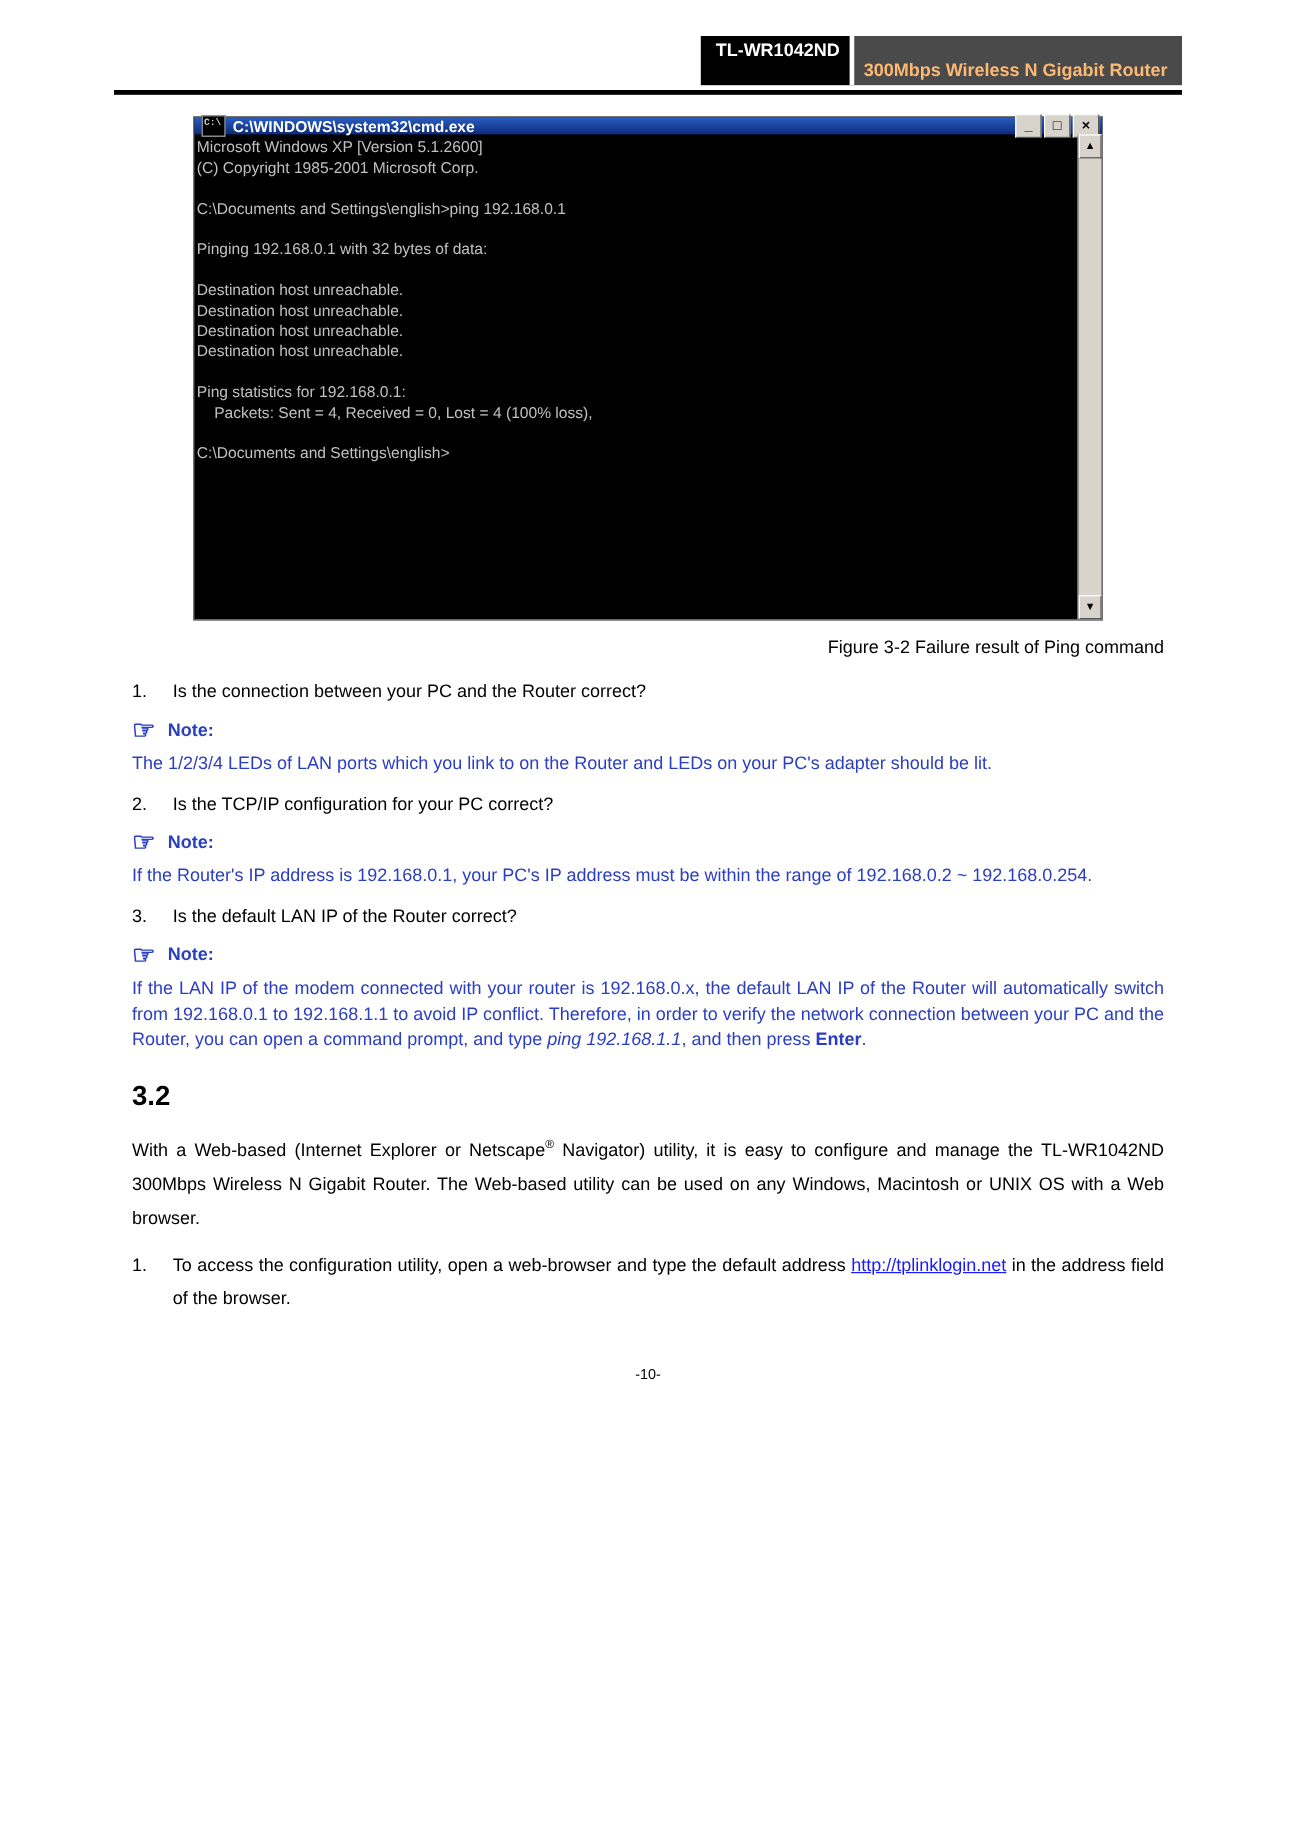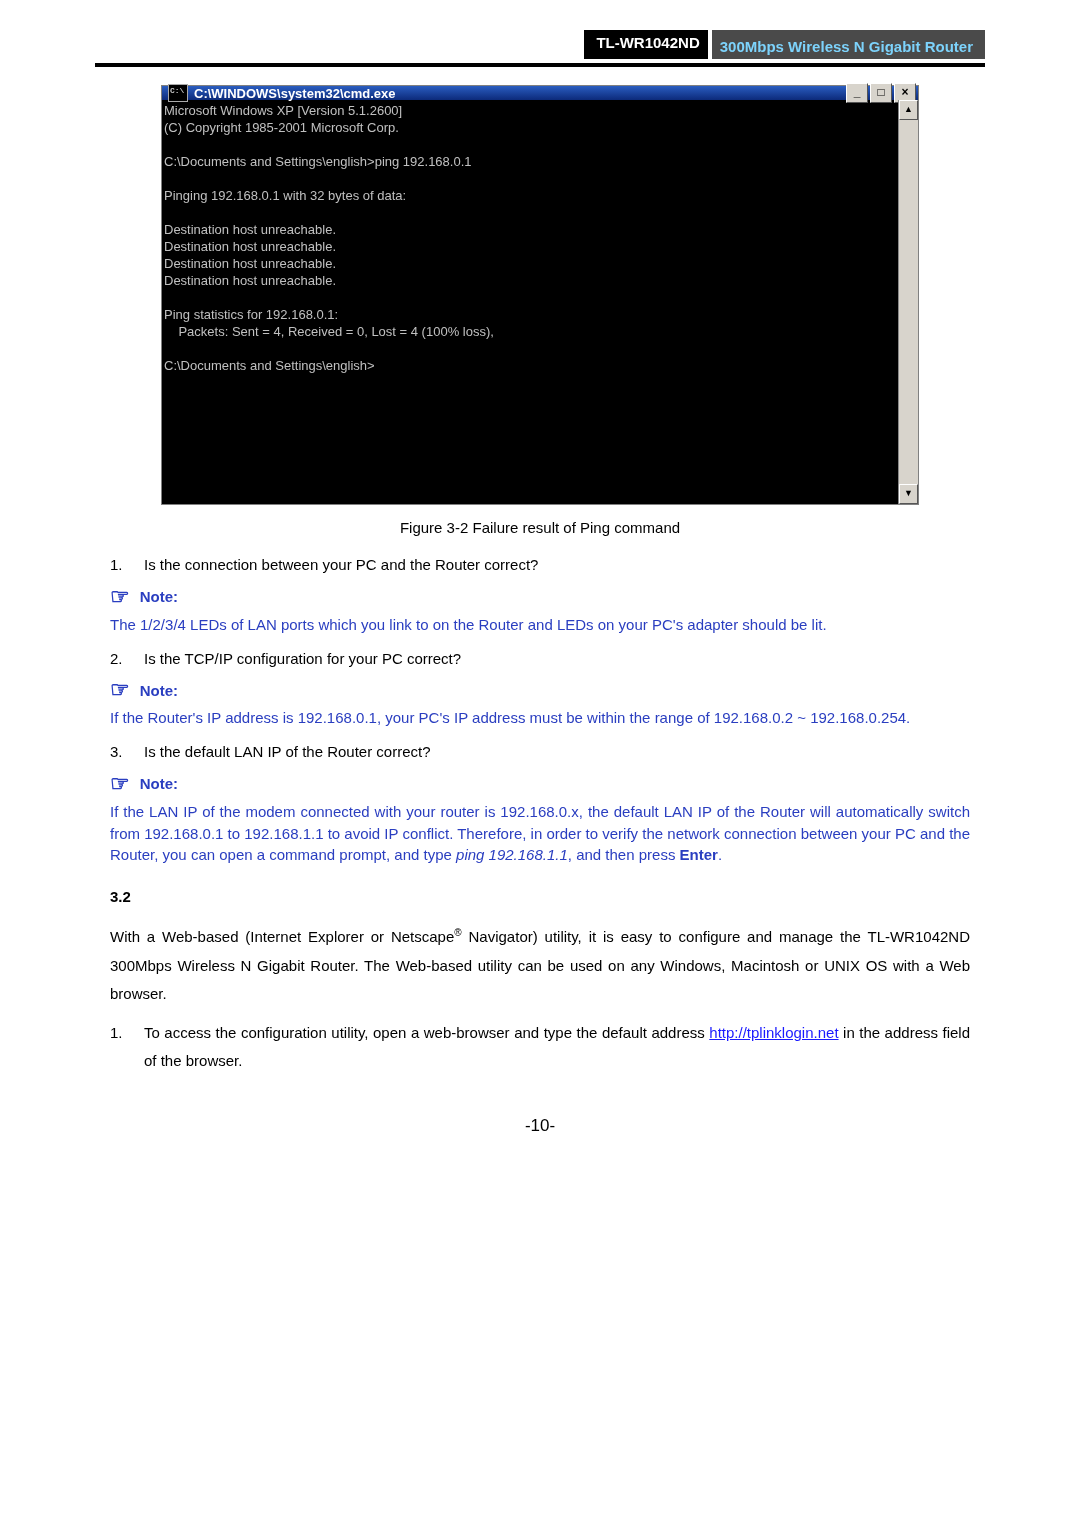--- a/index.html
+++ b/index.html
@@ -22,23 +22,23 @@
   }
   .model {
     background: #000;
     color: #fff;
     font-weight: bold;
     padding: 4px 8px 4px 12px;
     border-right: 4px solid #fff;
   }
   .model-desc {
     background: #4a4a4a;
-    color: #7dd3fc;
-    font-weight: bold;
-    padding: 8px 12px 4px 8px;
+    color: #fdba74;
+    font-weight: bold;
+    padding: 20px 12px 4px 8px;
   }
   .hr {
     height: 4px;
     background: #000;
     margin: 0 95px 18px 95px;
   }
   .content {
     margin: 0 110px;
   }
 
@@ -120,21 +120,21 @@
     border-right-color: #555;
     border-bottom-color: #555;
     text-align: center;
     font-size: 9px;
     line-height: 16px;
     color: #000;
   }
   .sb-track { flex: 1; }
 
   .fig-caption {
-    text-align: center;
+    text-align: right;
     margin: 6px 0 18px 0;
   }
 
   .bold { font-weight: bold; }
   .para { margin: 10px 0; line-height: 1.45; text-align: justify; }
   .list-item { display: flex; margin: 10px 0; line-height: 1.45; text-align: justify; }
   .list-num { width: 34px; flex-shrink: 0; }
   .list-body { flex: 1; }
 
   .note-row {
@@ -152,38 +152,38 @@
   .note-text {
     color: #2a3ec0;
     margin: 4px 0 12px 0;
     line-height: 1.45;
     text-align: justify;
   }
   .note-text .italic { font-style: italic; }
   .note-text .nbold { font-weight: bold; }
 
   h2.section {
-    font-size: 15px;
+    font-size: 23px;
     font-weight: bold;
     margin: 22px 0 18px 0;
     display: flex;
   }
   h2.section .num { width: 56px; }
 
   .body-para {
     margin: 10px 0;
     line-height: 1.9;
     text-align: justify;
   }
   sup { font-size: 10px; }
   a.link { color: #1a1aff; text-decoration: underline; }
 
   .pagenum {
     text-align: center;
-    font-size: 17px;
+    font-size: 12px;
     margin-top: 40px;
   }
 </style>
 </head>
 <body>
 
 <div class="page">
 
   <div class="header-bar">
     <span class="model">TL-WR1042ND</span>

